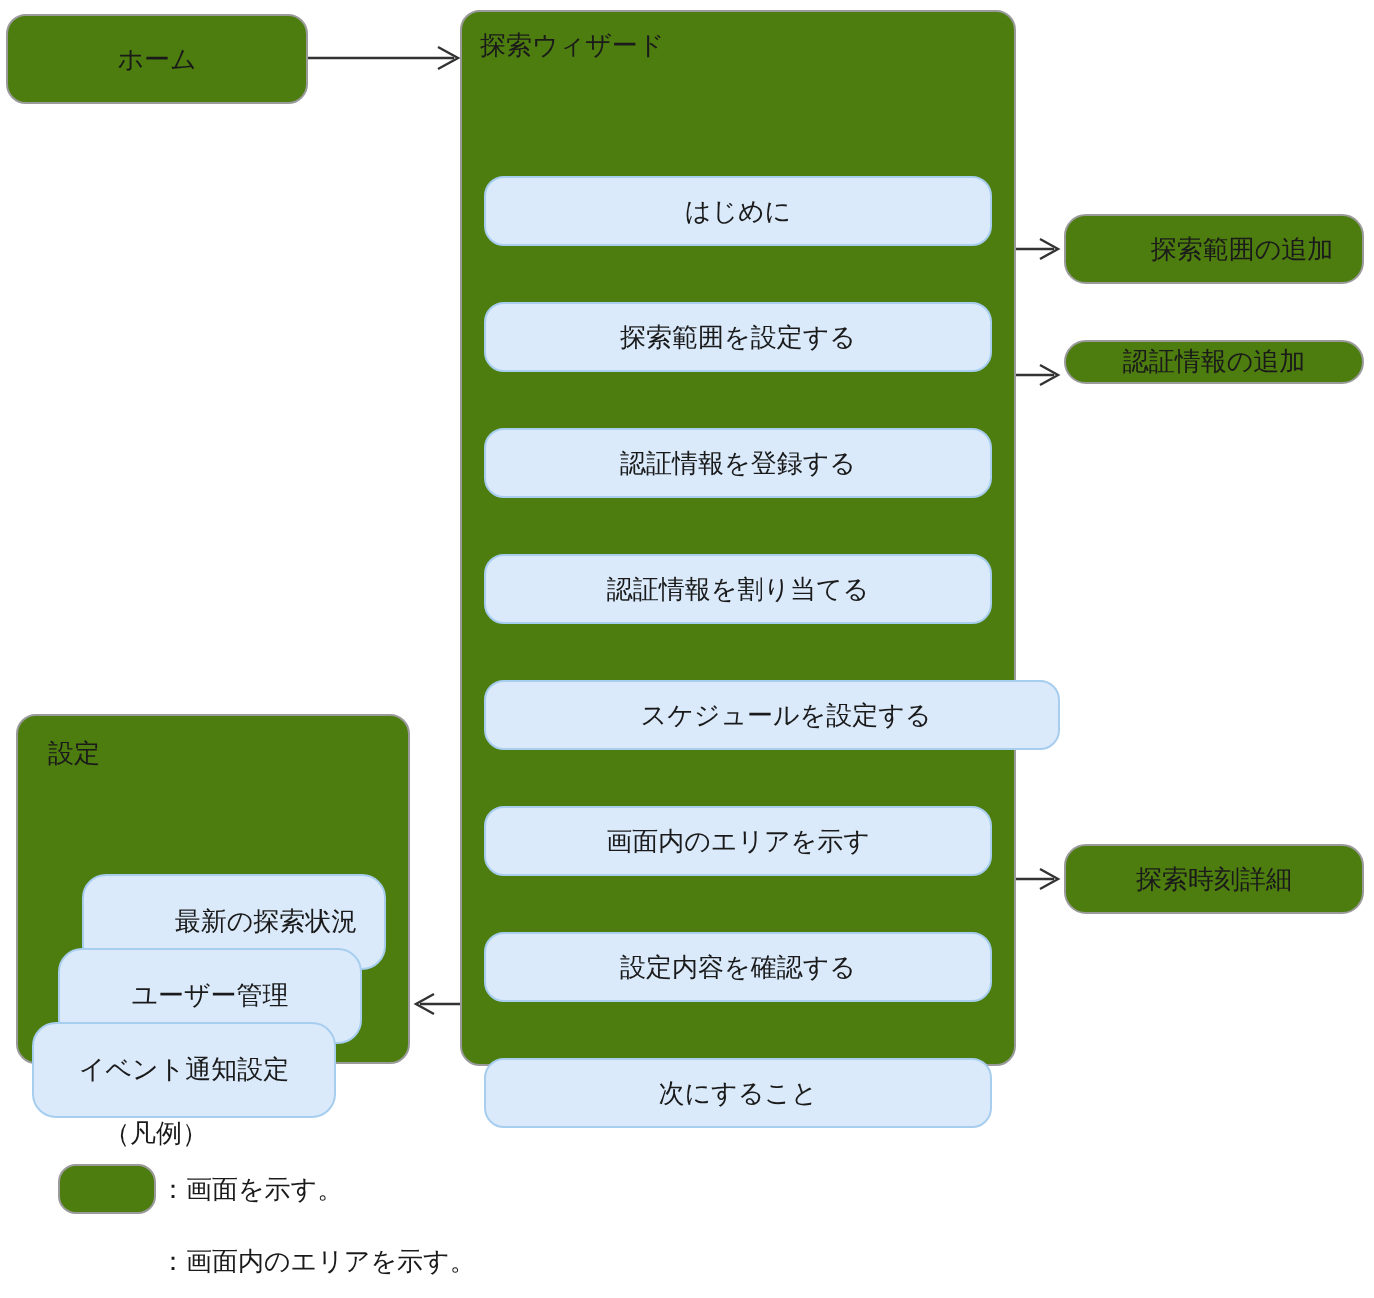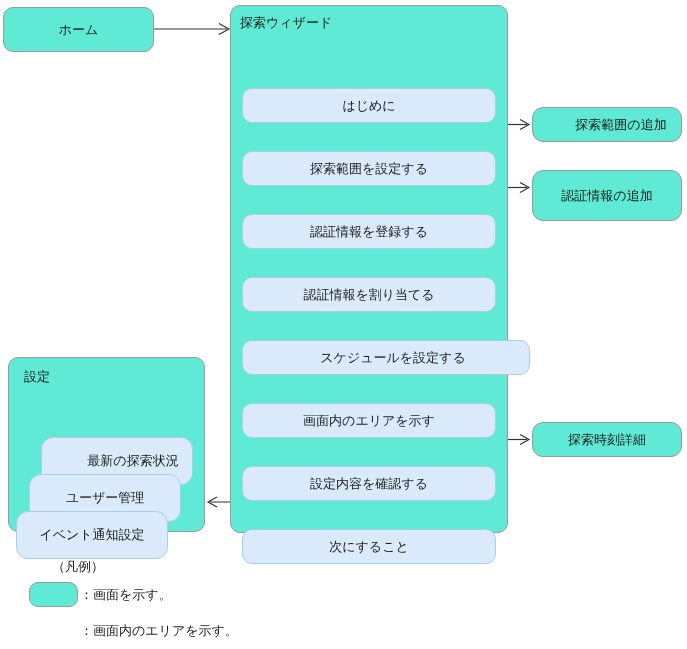--- a/index.html
+++ b/index.html
@@ -11,21 +11,21 @@
     position: relative;
     width: 687px;
     height: 649px;
     background: #ffffff;
     overflow: hidden;
     color: #1a1a1a;
     font-size: 13px;
   }
   .abs { position: absolute; }
   .screen-box {
-    background: #5eead4;
+    background: #4d7c0f;
     border: 1px solid #9a9a9a;
     border-radius: 10px;
     box-sizing: border-box;
     display: flex;
     align-items: center;
     justify-content: center;
     text-align: center;
   }
   .area-box {
     background: #daeafb;
@@ -145,21 +145,21 @@
   <div class="area-box abs" style="left:242px; top:422px; width:254px; height:35px;">
     <span>設定内容を確認する</span>
   </div>
   <div class="area-box abs" style="left:242px; top:485px; width:254px; height:35px;">
     <span>次にすること</span>
   </div>
 
   <div class="screen-box abs" style="left:532px; top:107px; width:150px; height:35px; border-radius:11px;padding-left:28px;">
     <span>探索範囲の追加</span>
   </div>
-  <div class="screen-box abs" style="left:532px; top:170px; width:150px; height:51px; border-radius:11px;">
+  <div class="screen-box abs" style="left:532px; top:170px; width:150px; height:22px; border-radius:11px;">
     <span>認証情報の追加</span>
   </div>
   <div class="screen-box abs" style="left:532px; top:422px; width:150px; height:35px; border-radius:11px;">
     <span>探索時刻詳細</span>
   </div>
 
   <div class="screen-box abs" style="left:8px; top:357px; width:197px; height:175px;"></div>
   <div class="container-title" style="left:24px; top:368px;">設定</div>
 
   <div class="area-box abs" style="left:41px; top:393px; width:152px; height:48px; border-radius:12px;padding-left:32px;">

